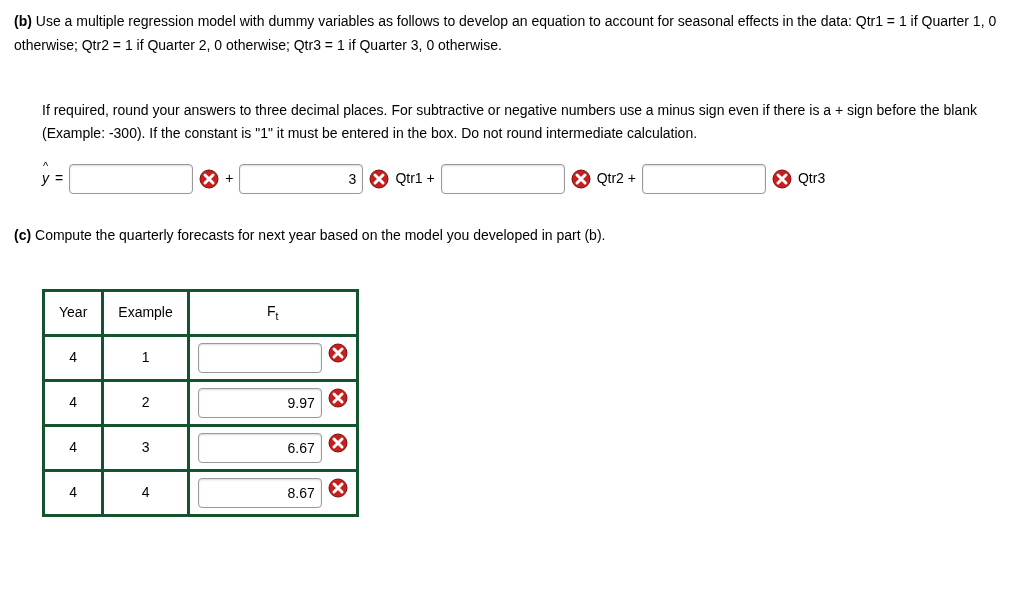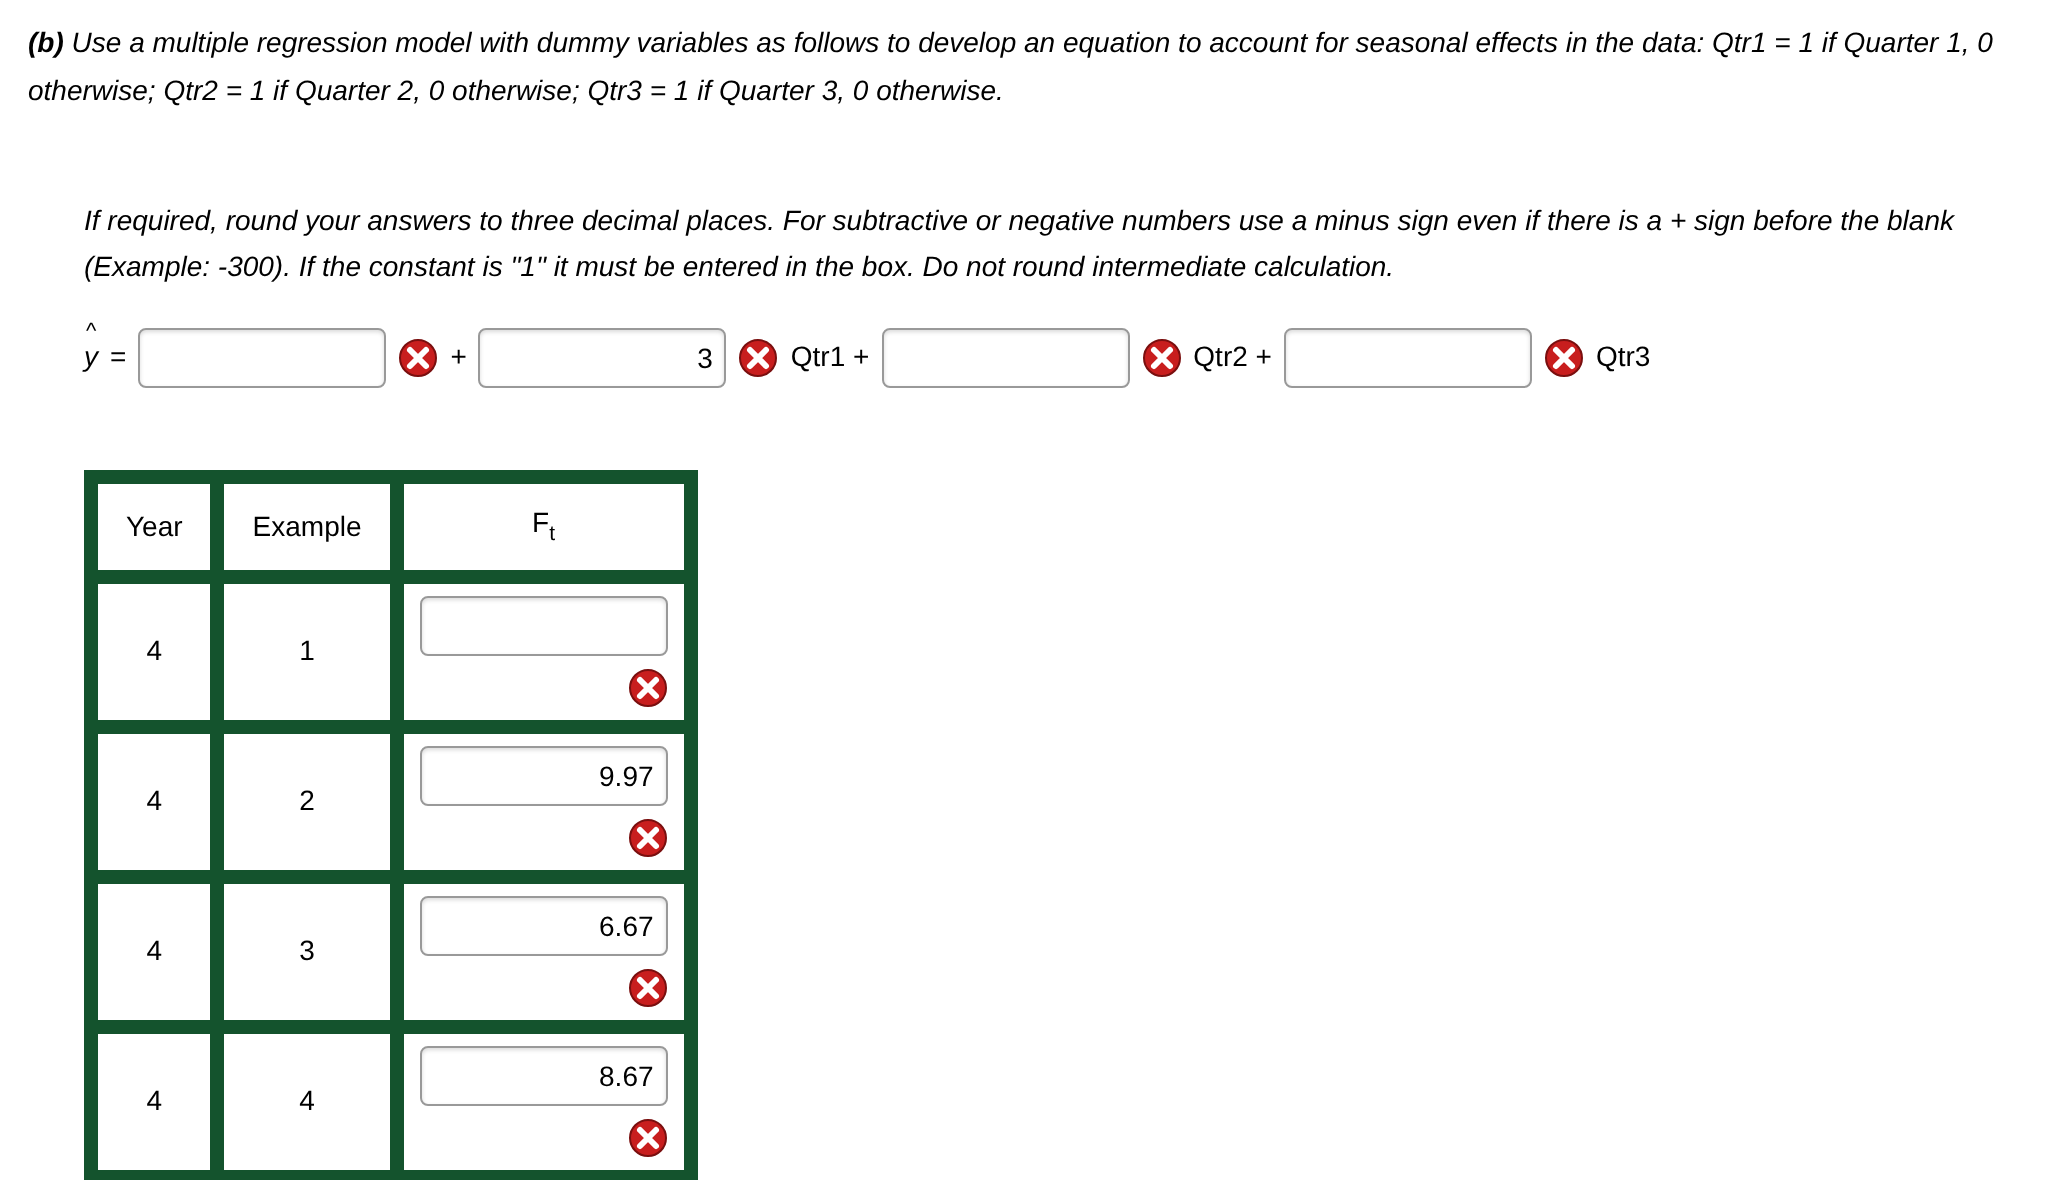--- a/index.html
+++ b/index.html
@@ -12,21 +12,20 @@
   }
   .part-label {
     font-weight: bold;
   }
   .content {
     margin-left: 28px;
     margin-top: 41px;
   }
   p {
     margin: 0 0  4px 0;
-    font-style: italic;
   }
   .equation-row {
     margin-top: 18px;
     display: flex;
     align-items: center;
     gap: 6px;
     font-style: italic;
   }
   .equation-row .op, .equation-row .term {
     font-style: normal;
@@ -47,37 +46,36 @@
     height: 20px;
     display: inline-flex;
     flex-shrink: 0;
   }
   .x-icon svg { width: 20px; height: 20px; }
   table.forecast {
     border-collapse: collapse;
     margin-top: 8px;
   }
   table.forecast th, table.forecast td {
-    border: 7px solid #14532d;
+    border: 3px solid #14532d;
     padding: 8px 14px;
     text-align: center;
     font-weight: normal;
   }
   table.forecast th {
     font-weight: normal;
   }
   table.forecast td.ft-cell {
     padding: 6px 8px;
   }
   .ft-wrap {
     display: flex;
-    align-items: flex-end;
+    align-items: flex-start;
     gap: 6px;
     justify-content: flex-end;
-    flex-direction: column;
   }
   .section-c {
     margin-top: 30px;
   }
   .hat {
     position: relative;
     font-style: italic;
   }
   .hat::before {
     content: "^";
@@ -137,20 +135,24 @@
             <circle cx="10" cy="10" r="9" fill="#c81e1e" stroke="#7a0f0f" stroke-width="1"></circle>
             <path d="M6 6 L14 14 M14 6 L6 14" stroke="#fff" stroke-width="3" stroke-linecap="round"></path>
           </svg>
       </span>
       <span class="term">Qtr3</span>
     </div>
   </div>
 </div>
 
 <div class="section-c">
+  <p>
+    <span class="part-label">(c)</span>
+    <span>Compute the quarterly forecasts for next year based on the model you developed in part (b).</span>
+  </p>
   <div class="content">
 
     <table class="forecast">
       <thead>
         <tr>
           <th>Year</th>
           <th>Example</th>
           <th>F<span class="sub">t</span></th>
         </tr>
       </thead>

